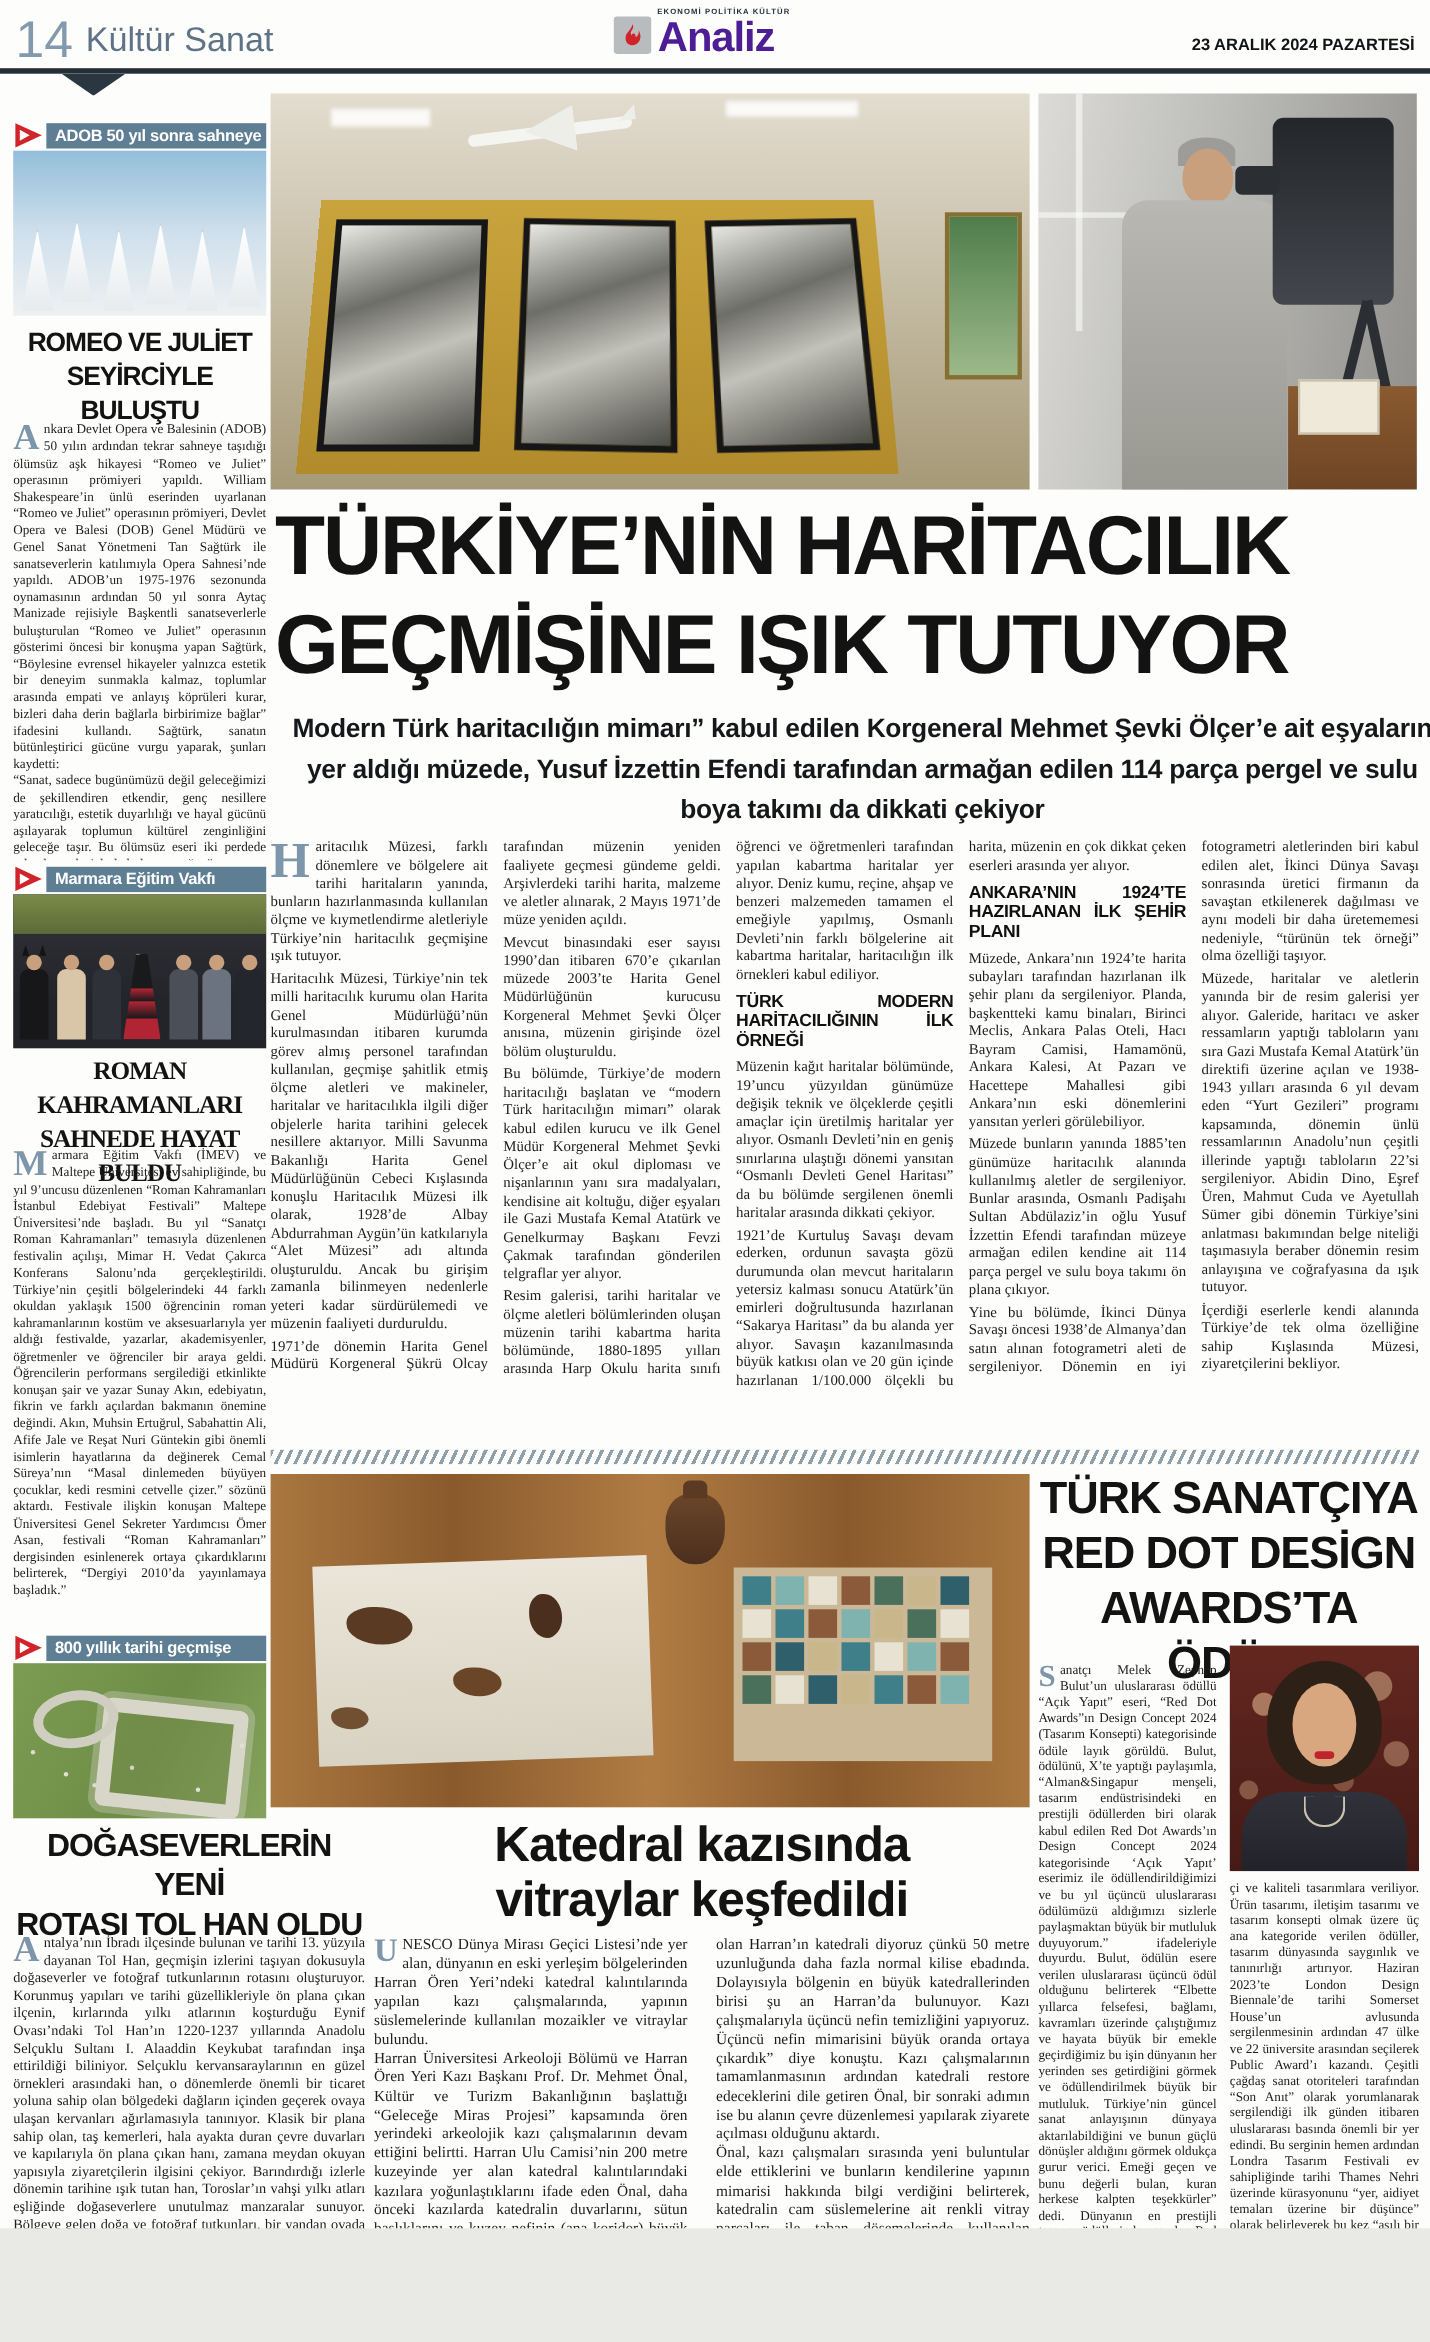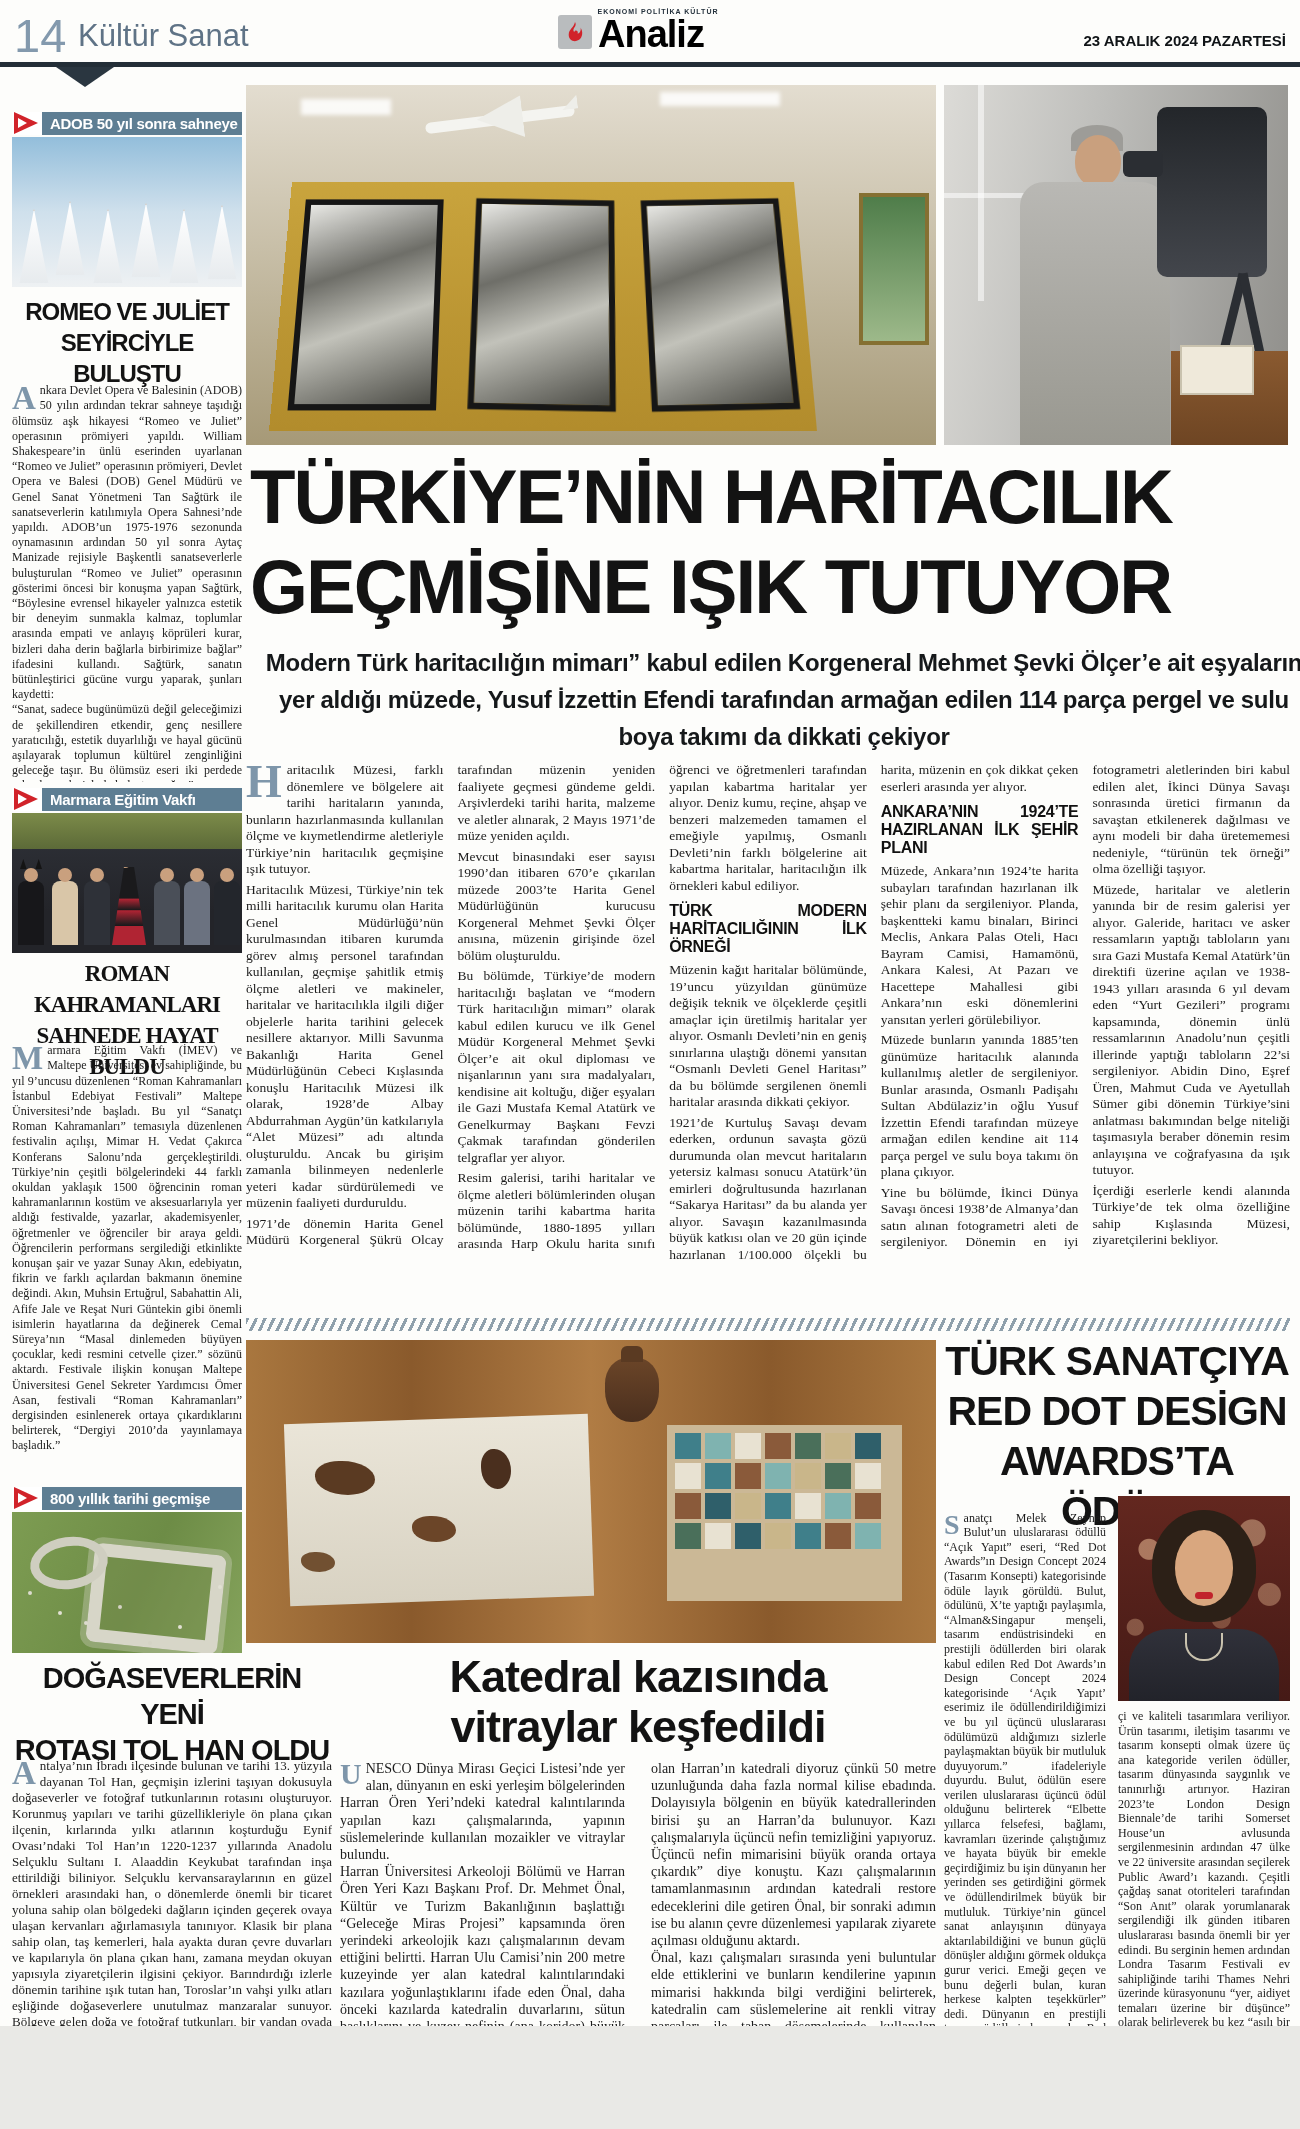--- a/index.html
+++ b/index.html
@@ -4,21 +4,21 @@
 <style>
   html,body{margin:0;padding:0;background:#e9e9e6;}
   #page{position:relative;width:1300px;height:2026px;background:#fdfdfb;margin:0 auto;overflow:hidden;
         font-family:"Liberation Serif",serif;color:#1c1c1c;}
   .abs{position:absolute;}
   
   .pagenum{font-family:"Liberation Sans",sans-serif;font-size:47px;color:#8399ad;font-weight:400;}
   .section{font-family:"Liberation Sans",sans-serif;font-size:31px;color:#5f7386;letter-spacing:0;}
   .brand{display:flex;align-items:flex-end;gap:6px;}
   .brandbox{width:34px;height:34px;background:#b9bcbe;border-radius:3px;display:flex;align-items:center;justify-content:center;}
-  .brandword{font-family:"Liberation Sans",sans-serif;font-weight:bold;font-size:38px;color:#000000;line-height:30px;letter-spacing:-1px;}
+  .brandword{font-family:"Liberation Sans",sans-serif;font-weight:bold;font-size:38px;color:#4c1d95;line-height:30px;letter-spacing:-1px;}
   .brandtag{font-family:"Liberation Sans",sans-serif;font-size:7px;color:#24313c;letter-spacing:1px;font-weight:bold;}
   .dateline{font-family:"Liberation Sans",sans-serif;font-size:15px;font-weight:bold;color:#101417;}
   .toprule{background:#232e37;}
   .chev{width:58px;height:20px;background:#2a3640;clip-path:polygon(0 0,100% 0,50% 100%);}
   
   .kicker{display:flex;height:23px;}
   .karrow{width:30px;position:relative;background:#fff;}
   .karrow::before{content:"";position:absolute;left:2px;top:0;border-left:24px solid #d1232a;
      border-top:11.5px solid transparent;border-bottom:11.5px solid transparent;}
   .karrow::after{content:"";position:absolute;left:6px;top:6px;border-left:9px solid #fff;

